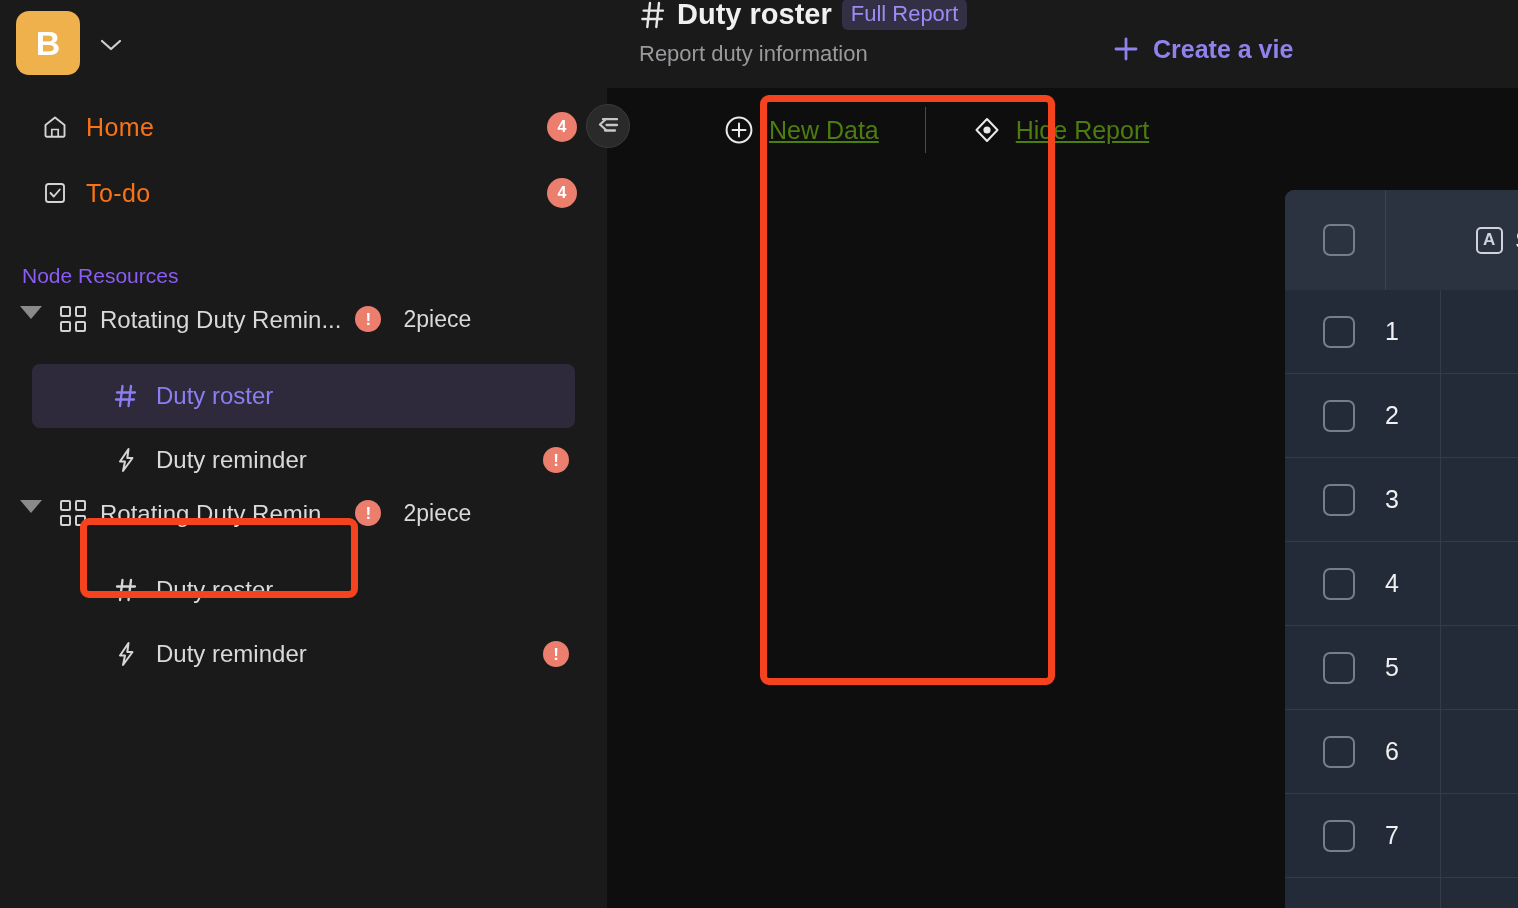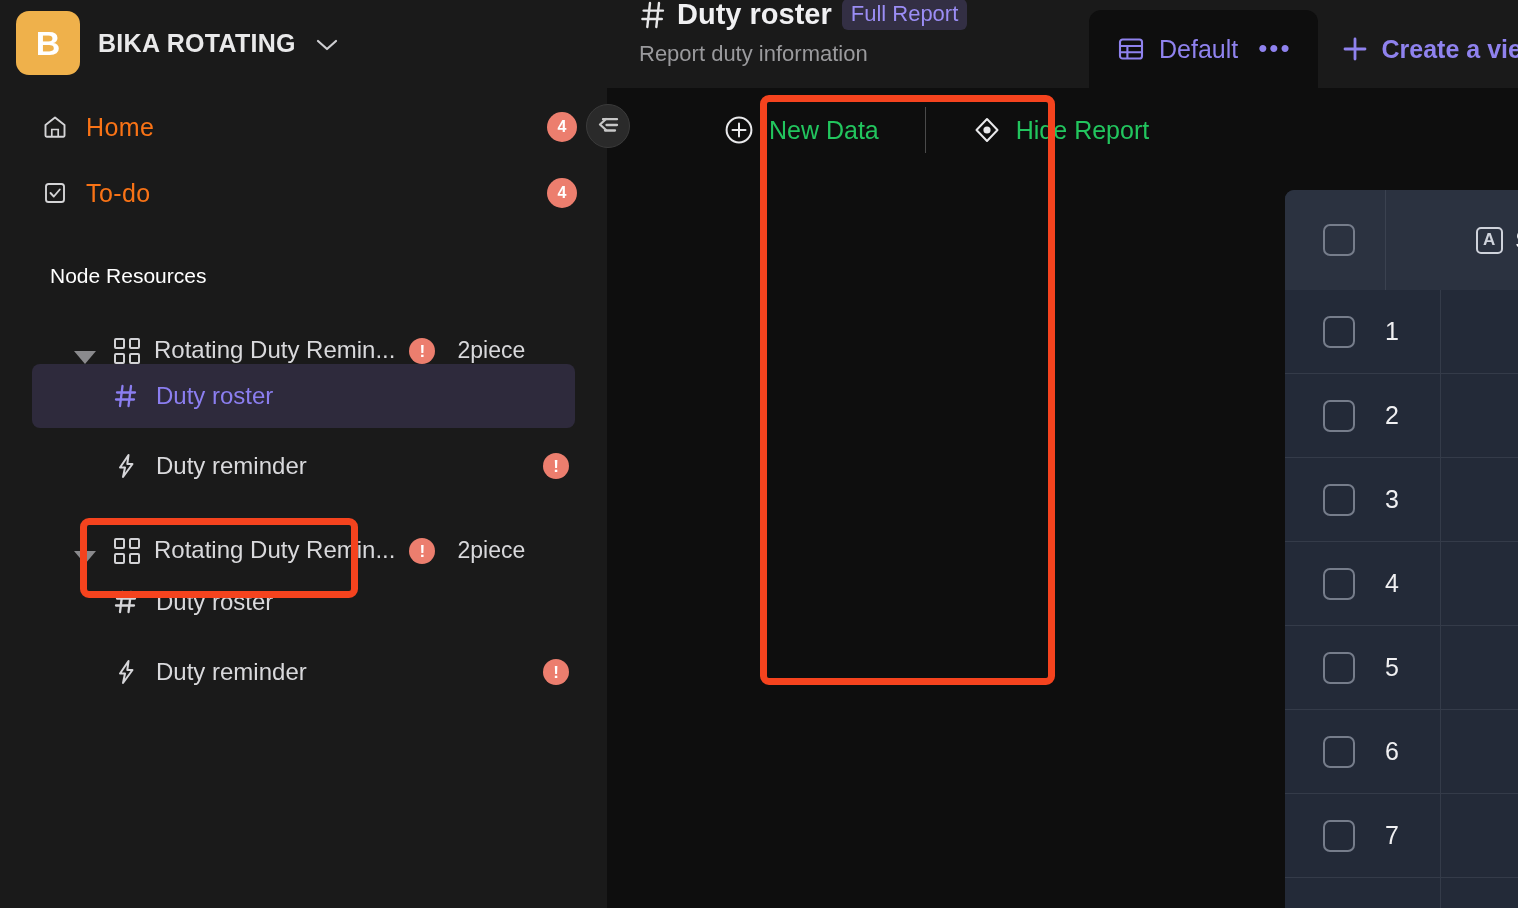--- a/index.html
+++ b/index.html
@@ -87,35 +87,34 @@
     width: 30px; height: 30px;
     border-radius: 50%;
     background: #ec7e6e;
     color: #ffffff;
     font-size: 16px;
     font-weight: bold;
     display: flex; align-items: center; justify-content: center;
   }
 
   .section-title {
-    padding: 38px 0 10px 50px;
+    padding: 38px 0 10px 22px;
     font-size: 21px;
-    color: #ffffff;
+    color: #8b5cf6;
   }
 
   .tree-group { margin-top: 8px; }
 
   .tree-row {
     display: flex;
-    align-items: flex-end;
+    align-items: flex-start;
     height: 58px;
     gap: 14px;
-    padding-left: 30px;
-    position: relative;
-    margin-left: 44px;
+    padding-left: 20px;
+    position: relative;
   }
   .tree-caret {
     width: 0; height: 0;
     border-left: 11px solid transparent;
     border-right: 11px solid transparent;
     border-top: 13px solid #8a8a8d;
     flex: 0 0 22px;
     margin-right: 4px;
   }
   .grid-icon {
@@ -154,21 +153,20 @@
   }
 
   .child-row {
     display: flex;
     align-items: center;
     height: 64px;
     gap: 16px;
     padding-left: 112px;
     padding-right: 38px;
     position: relative;
-    margin-top: 6px;
   }
   .child-row.selected {
     background: #2e2a3c;
     margin: 0 32px;
     padding-left: 80px;
     border-radius: 8px;
   }
   .child-icon {
     width: 28px; height: 28px;
     flex: 0 0 28px;
@@ -313,21 +311,22 @@
   .tool-btn {
     display: flex;
     align-items: center;
     gap: 14px;
     padding: 0 28px;
     height: 54px;
     white-space: nowrap;
   }
   .tool-label {
     font-size: 25px;
-    color: #22c55e;
+    color: #4d7c0f;
+    text-decoration: underline;
   }
   .tool-sep {
     width: 1px;
     height: 46px;
     background: #4a4a4a;
     margin: 0 18px;
     flex: 0 0 1px;
   }
 
   
@@ -420,21 +419,20 @@
 </style>
 </head>
 <body>
 
 <div id="app">
 
   <div id="sidebar">
 
     <div class="ws-header">
       <div class="ws-logo">B</div>
-      <div class="ws-name">BIKA ROTATING</div>
       <div class="ws-caret">
         <svg width="22" height="14" viewBox="0 0 22 14">
             <path d="M2 3 L11 11 L20 3" fill="none" stroke="#cfcfd2" stroke-width="2.2" stroke-linecap="round" stroke-linejoin="round"></path>
           </svg>
       </div>
     </div>
 
     <div class="nav-list">
 
       <div class="nav-item">
@@ -551,30 +549,20 @@
                 <path d="M11 3 L8.3 27 M20 3 L17.3 27 M4.6 10.6 H24 M3.4 19 H22.8" stroke="#e8e8ea" stroke-width="2.4" stroke-linecap="round"></path>
               </svg>
           </span>
           <span class="doc-title">Duty roster</span>
           <span class="access-pill">Full Report</span>
         </div>
         <div class="doc-sub">Report duty information</div>
       </div>
 
       <div class="tabs">
-        <div class="tab active">
-          <span>
-            <svg width="28" height="28" viewBox="0 0 28 28">
-                <rect x="3" y="4.5" width="22" height="19" rx="2.6" fill="none" stroke="#8f82ee" stroke-width="2.1"></rect>
-                <path d="M3 11 H25 M3 17.2 H25 M10.4 11 V23.5" stroke="#8f82ee" stroke-width="2.1"></path>
-              </svg>
-          </span>
-          <span class="tab-label">Default</span>
-          <span class="tab-dots">•••</span>
-        </div>
 
         <div class="create-view">
           <span>
             <svg width="30" height="30" viewBox="0 0 30 30">
                 <path d="M15 5 V25 M5 15 H25" stroke="#8f82ee" stroke-width="2.8" stroke-linecap="round"></path>
               </svg>
           </span>
           <span class="create-label">Create a vie</span>
         </div>
       </div>

